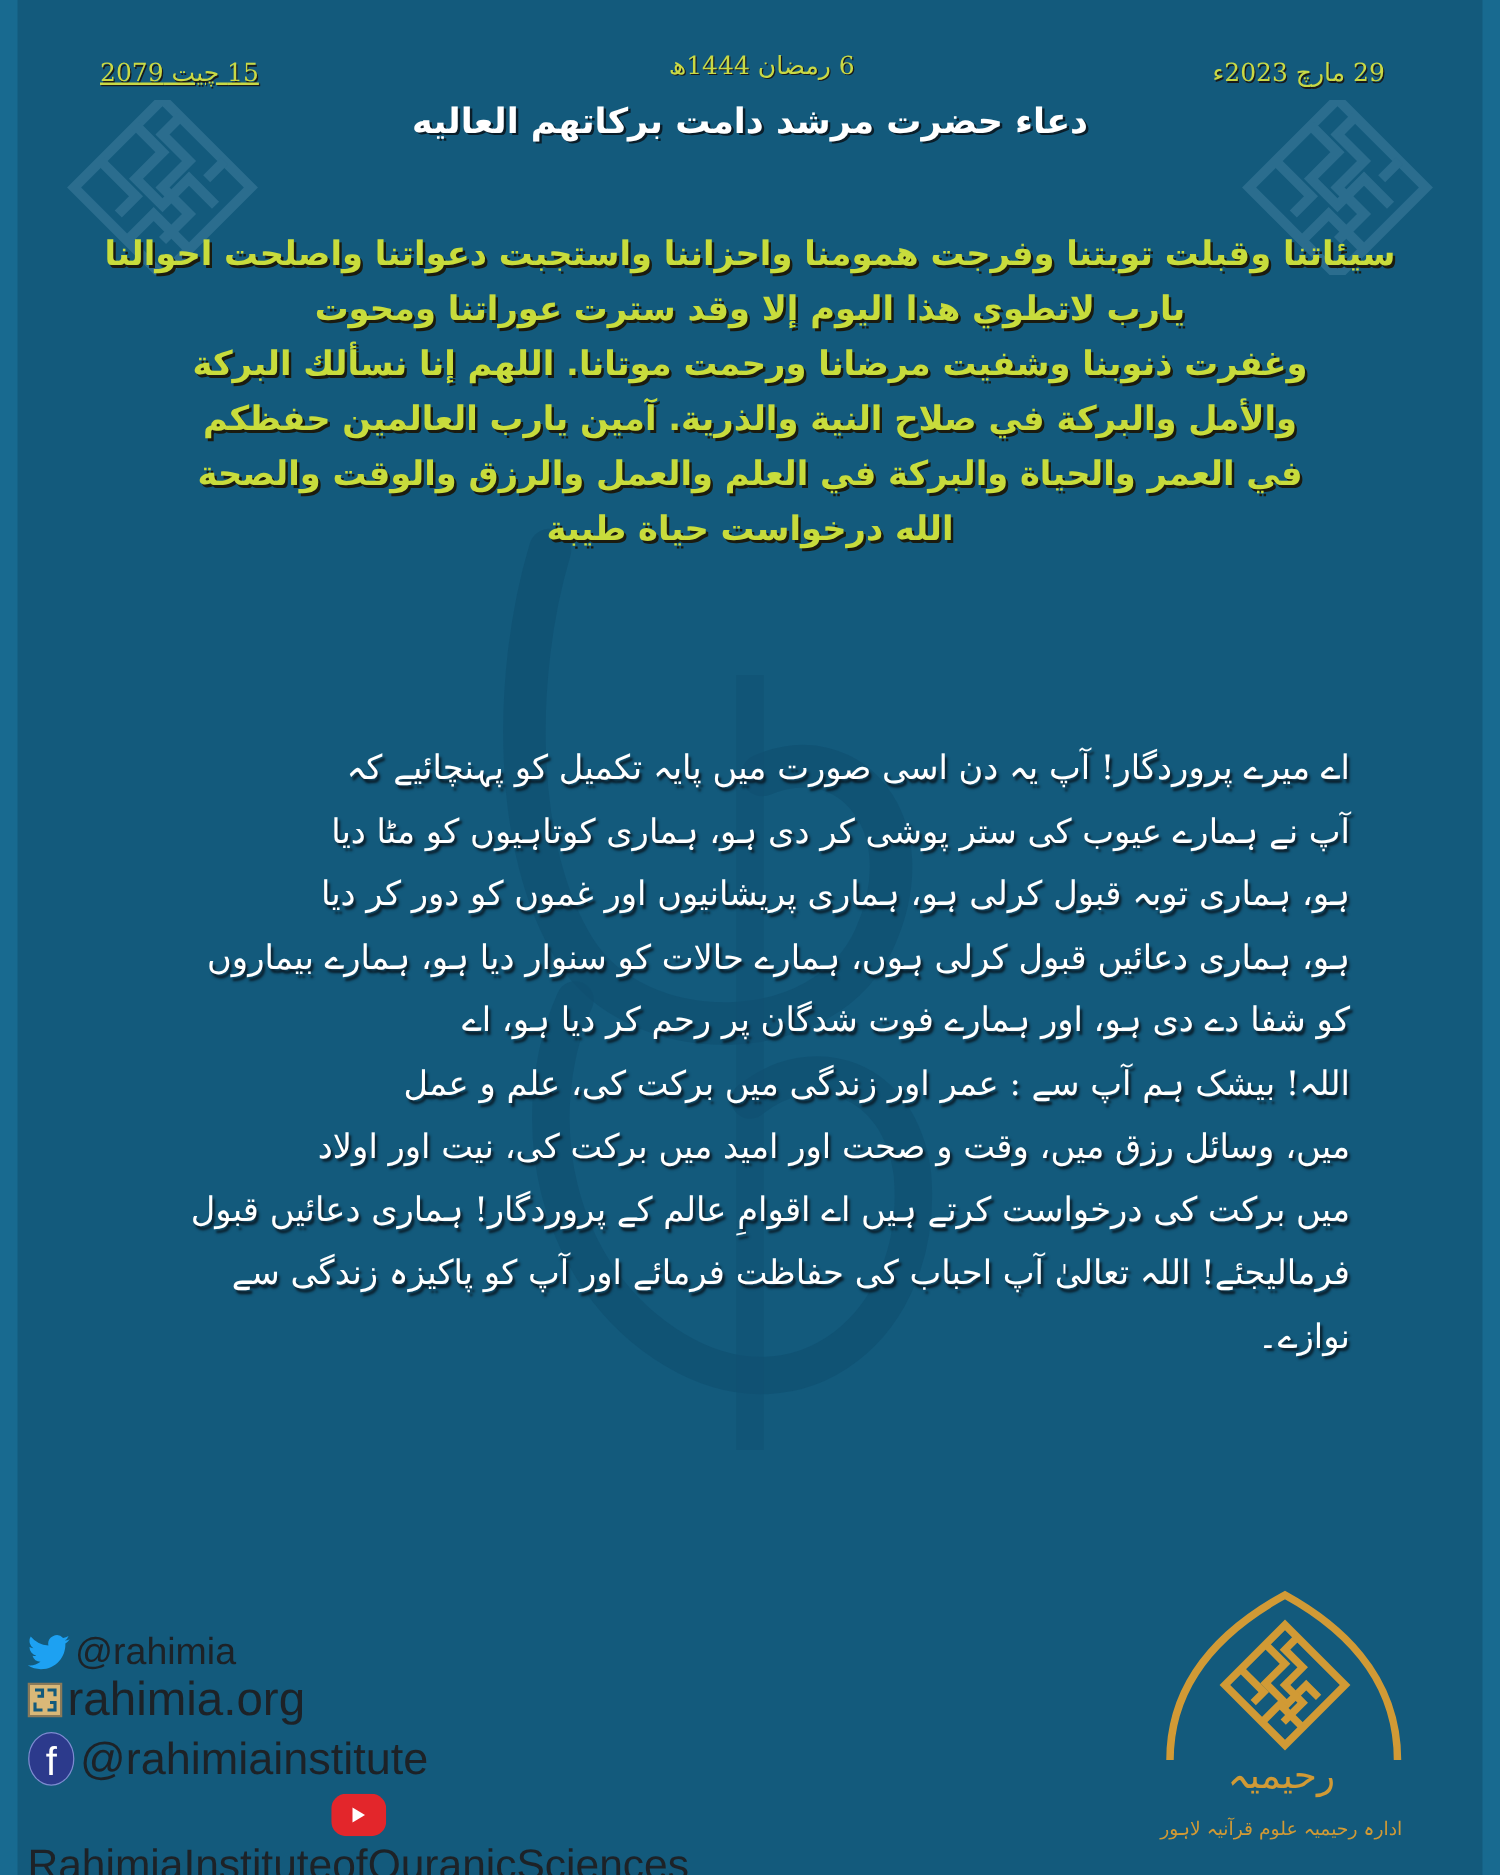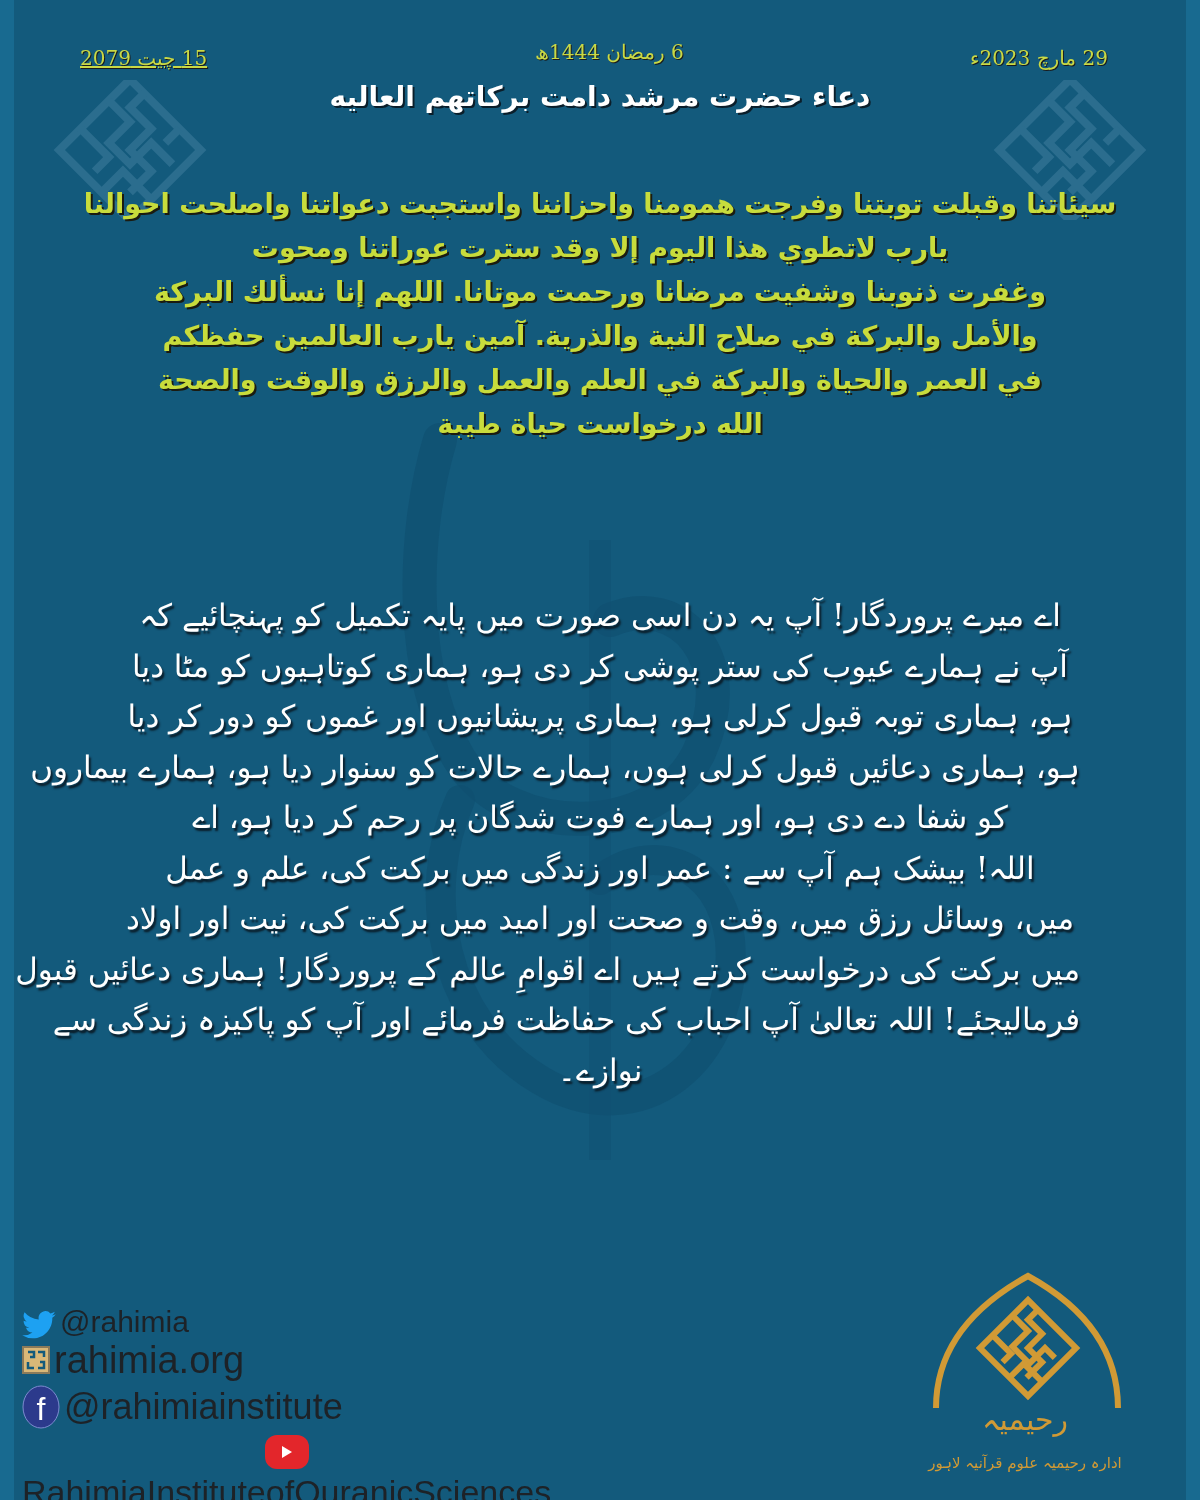--- a/index.html
+++ b/index.html
@@ -38,34 +38,34 @@
 
     .arabic {
       position: absolute; left: 80px; right: 80px; top: 182px; text-align: center;
       direction: rtl; color: #c8dc3c; font-size: 27px; font-weight: bold;
       line-height: 44px; font-family: "DejaVu Sans", sans-serif;
       text-shadow: 2px 2px 0 #1b1b10;
     }
     .arabic .line { display: block; white-space: nowrap; }
 
     .urdu {
-      position: absolute; left: 120px; right: 120px; top: 590px; text-align: center;
-      direction: rtl; color: #ffffff; font-size: 31px;
+      position: absolute; left: 120px; right: 120px; top: 590px; 
+      direction: rtl; color: #ffffff; font-size: 27px;
       line-height: 50.5px; font-family: "DejaVu Serif", serif;
       text-shadow: 2px 3px 2px #0a1c28;
     }
     .urdu .line { display: block; white-space: nowrap; }
 
     .socials { position: absolute; left: 22px; top: 1305px; }
     .social-row {
       display: flex; align-items: center; gap: 4px; height: 38px; margin-bottom: 9px;
       color: #1d2227; font-family: "Liberation Sans", sans-serif; cursor: pointer;
     }
     .social-row .icon { display: inline-flex; align-items: center; justify-content: center; }
-    .social-row.twitter { font-size: 30px; height: 34px; margin-bottom: 2px; align-items: flex-end; }
+    .social-row.twitter { font-size: 30px; height: 34px; margin-bottom: 2px; }
     .social-row.web { font-size: 38px; }
     .social-row.fb { font-size: 36px; }
     .social-row.yt { font-size: 34px; flex-direction: column; }
 
     .logo { position: absolute; left: 918px; top: 1268px; width: 215px; height: 220px; }
   </style>
 </head>
 <body>
 
 <div class="edge-left"></div>

